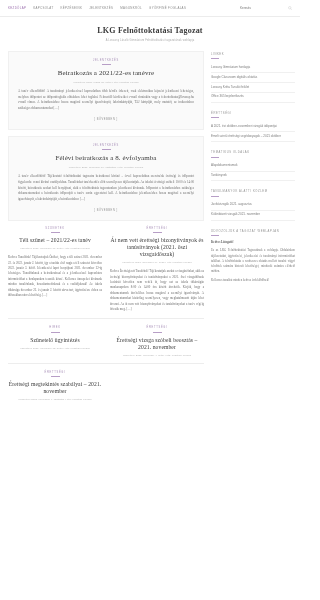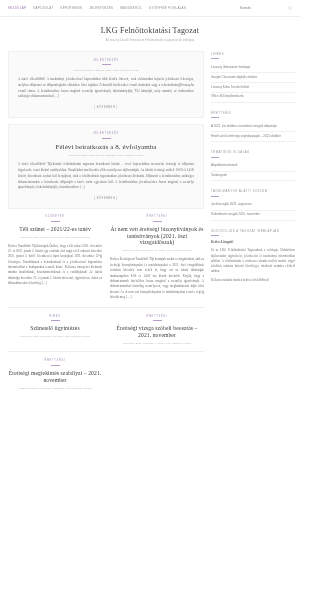--- a/index.html
+++ b/index.html
@@ -62,21 +62,21 @@
   .search-icon svg { width: 100%; height: 100%; display: block; }
 
   
   .masthead {
     text-align: center;
     padding: 10px 10px 9px;
   }
   .site-title {
     font-family: "Liberation Serif", serif;
     font-size: 8px;
-    font-weight: 400;
+    font-weight: 700;
     color: #3b3b3b;
     letter-spacing: 0.2px;
     line-height: 1.1;
   }
   .site-tagline {
     margin-top: 3px;
     font-family: "Liberation Sans", sans-serif;
     font-size: 2.6px;
     color: #a9a9a9;
     letter-spacing: 0.18px;
@@ -226,20 +226,21 @@
   <div class="site-tagline">A Lovassy László Gimnázium Felnőttoktatási tagozatának weblapja</div>
 </div>
 
 <div class="wrap">
 
   <div class="content">
 
     <div class="post">
       <div class="cat">JELENTKEZÉS</div>
       <div class="cat-rule"></div>
+      <div class="post-title">Beiratkozás a 2021/22-es tanévre</div>
       <div class="post-meta">Közzétéve 2021. május 31. hétfő   •   Írta: Krisztián Kovács</div>
       <div class="post-body">A tanév elkezdődött! A tanulmányi jelentkezéssel kapcsolatban több kérdés érkezett, csak elektronikus képzést jelentkezni lehetséges, melyben időpontot az időpontfoglalás oldalakon lehet foglalni. Felmerülő kérdéseiket e‑mail címünkön vagy a felnottoktatas@lovassy.hu e‑mail címen. A beiratkozáshoz hozza magával személyi igazolványát, lakcímkártyáját, TAJ kártyáját, mely mutatót, az iratkozáshoz szükséges dokumentumokat […]</div>
       <div class="readmore">[ BŐVEBBEN ]</div>
     </div>
 
     <div class="post">
       <div class="cat">JELENTKEZÉS</div>
       <div class="cat-rule"></div>
       <div class="post-title">Félévi beiratkozás a 8. évfolyamba</div>
       <div class="post-meta">Közzétéve 2021. december 16. csütörtök   •   Írta: Krisztián Kovács</div>

